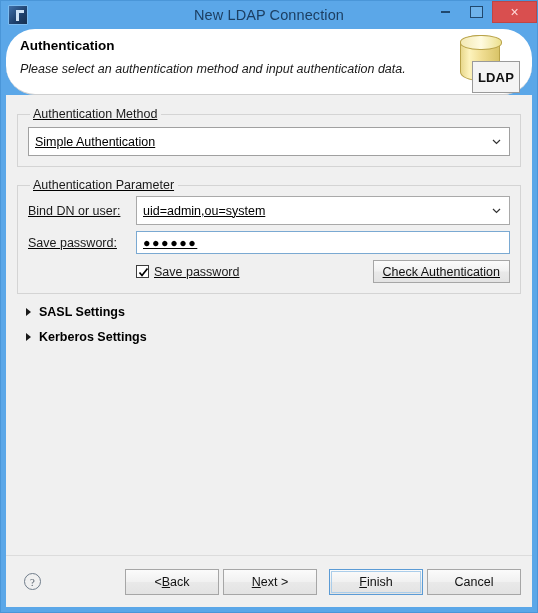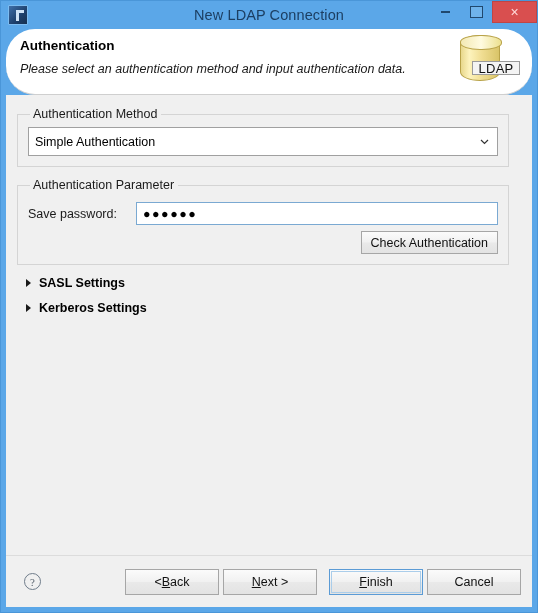--- a/index.html
+++ b/index.html
@@ -134,46 +134,47 @@
     position: absolute;
     left: -1px; top: -1px;
     width: 40px; height: 13px;
     background: linear-gradient(to right, #f3e9b4, #fffbe0, #ece08f);
     border: 1px solid #b9a349;
     border-radius: 20px / 7px;
   }
   .ldap-tag {
     position: absolute;
     left: 20px; top: 30px;
-    width: 48px; height: 14px;
+    width: 48px; height: 32px;
     background: #f4f4f4;
     border: 1px solid #9a9a9a;
     color: #111;
     font-size: 13px;
-    font-weight: normal;
+    font-weight: bold;
     display: flex;
     align-items: center;
     justify-content: center;
     letter-spacing: .2px;
   }
 
   
   .body {
     flex: 1 1 auto;
     margin: 0 5px;
     background: #f0f0f0;
     padding: 12px 11px 0 11px;
     position: relative;
   }
 
   fieldset.group {
     border: 1px solid #d4d4d4;
-    margin: 0 12px 11px 0;
+    margin: 0 0 11px 0;
     padding: 4px 10px 10px 10px;
     background: transparent;
+    text-decoration: underline;
   }
   fieldset.group legend {
     font-size: 12.5px;
     color: #1a1a1a;
     padding: 0 4px 0 3px;
     margin-left: 2px;
   }
 
   
   .combo {
@@ -360,30 +361,49 @@
               <path d="M1 3 L4.5 6.5 L8 3" fill="none" stroke="#333" stroke-width="1.2"></path>
             </svg>
         </span>
       </div>
     </fieldset>
 
     <fieldset class="group">
       <legend>Authentication Parameter</legend>
 
       <div class="frow">
+        <div class="flabel">Bind DN or user:</div>
+        <div class="fctrl">
+          <div class="combo">
+            <span>uid=admin,ou=system</span>
+            <span class="chevron">
+              <svg width="9" height="9" viewBox="0 0 9 9">
+                  <path d="M1 3 L4.5 6.5 L8 3" fill="none" stroke="#333" stroke-width="1.2"></path>
+                </svg>
+            </span>
+          </div>
+        </div>
       </div>
 
       <div class="frow">
         <div class="flabel">Save password:</div>
         <div class="fctrl">
           <div class="textinput">●●●●●●</div>
         </div>
       </div>
 
       <div class="actionrow">
+        <div class="checkwrap">
+          <span class="checkbox">
+            <svg width="11" height="11" viewBox="0 0 11 11">
+                <path d="M1.5 5.5 L4 8.5 L9.5 1.5" fill="none" stroke="#000" stroke-width="1.7"></path>
+              </svg>
+          </span>
+          <span>Save password</span>
+        </div>
         <button class="btn check-auth">Check Authentication</button>
       </div>
     </fieldset>
 
     <div class="expander">
       <span class="tri"></span>
       <span>SASL Settings</span>
     </div>
 
     <div class="expander">

